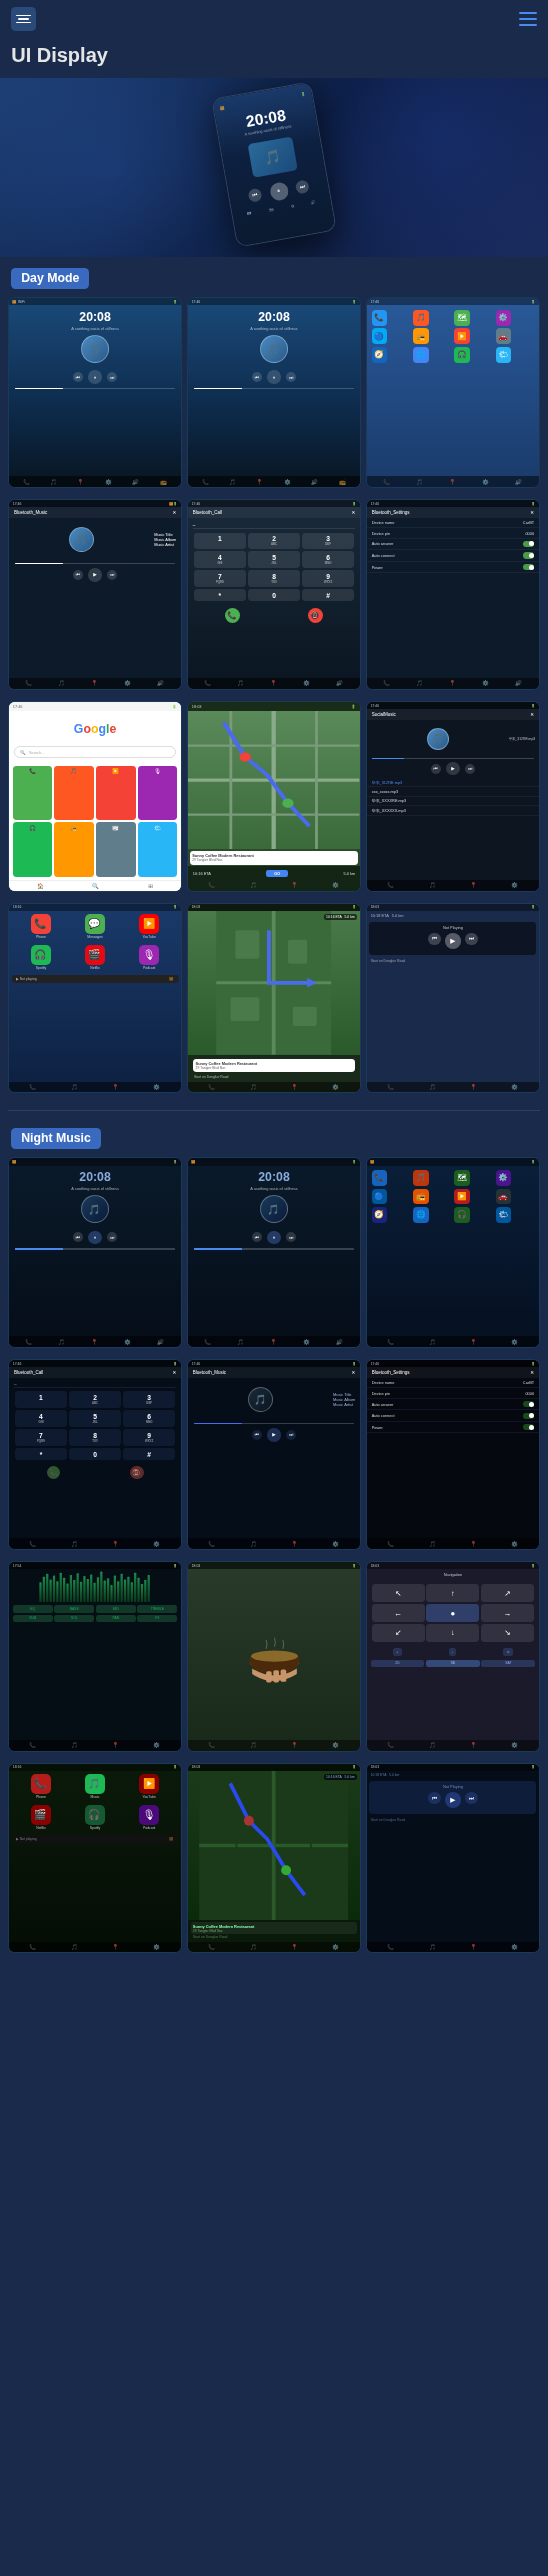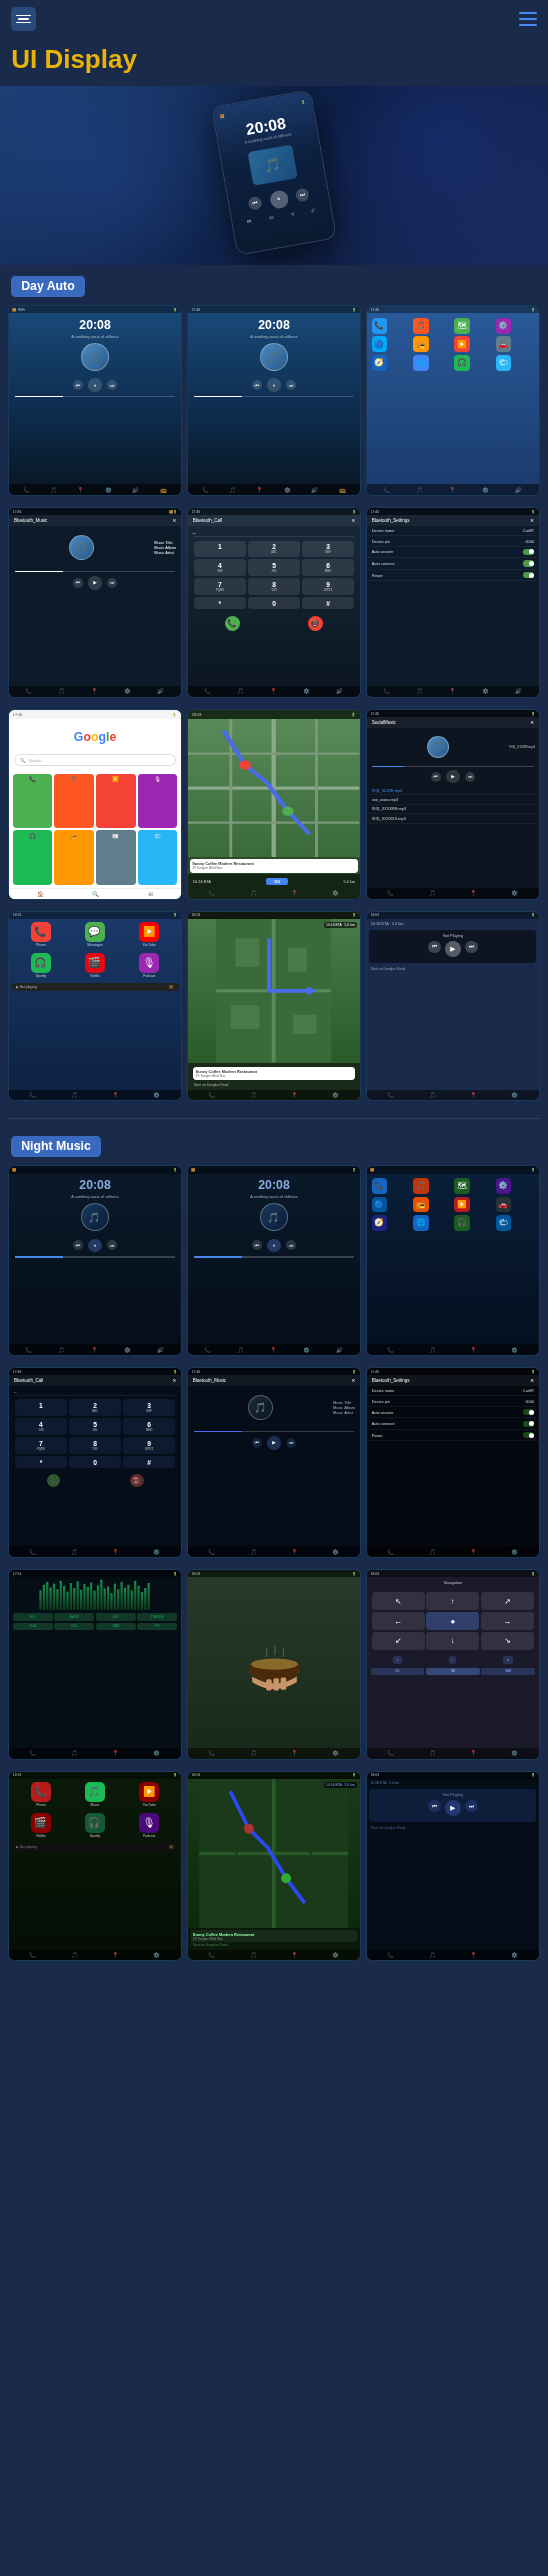--- a/index.html
+++ b/index.html
@@ -50,23 +50,23 @@
       flex-direction: column;
       justify-content: space-between;
     }
     .menu-line {
       width: 100%;
       height: 1.7px;
       background: #4a8af0;
       border-radius: 1.1px;
     }
     .page-title {
-      font-size: 26px;
+      font-size: 20px;
       font-weight: bold;
-      color: #eab308;
+      color: #e5e5e5;
       padding: 5.6px 11.2px 11.2px;
     }
 
     
     .hero-section {
       width: 100%;
       height: 179px;
       position: relative;
       overflow: hidden;
       background: linear-gradient(135deg, #1a3a6a 0%, #0a1a3a 50%, #1a2a5a 100%);
@@ -561,21 +561,21 @@
         <span>📧</span>
         <span>🗺</span>
         <span>⚙</span>
         <span>🔊</span>
       </div>
     </div>
   </div>
 </div>
 
 
-<div class="section-label">Day Auto</div>
+<div class="section-label">Day Mode</div>
 
 
 <div class="screenshots-grid">
 
   <div class="screenshot-item">
     <div class="mini-screen ms-music">
       <div class="status-bar">
         <span>📶 WiFi</span>
         <span>🔋</span>
       </div>

